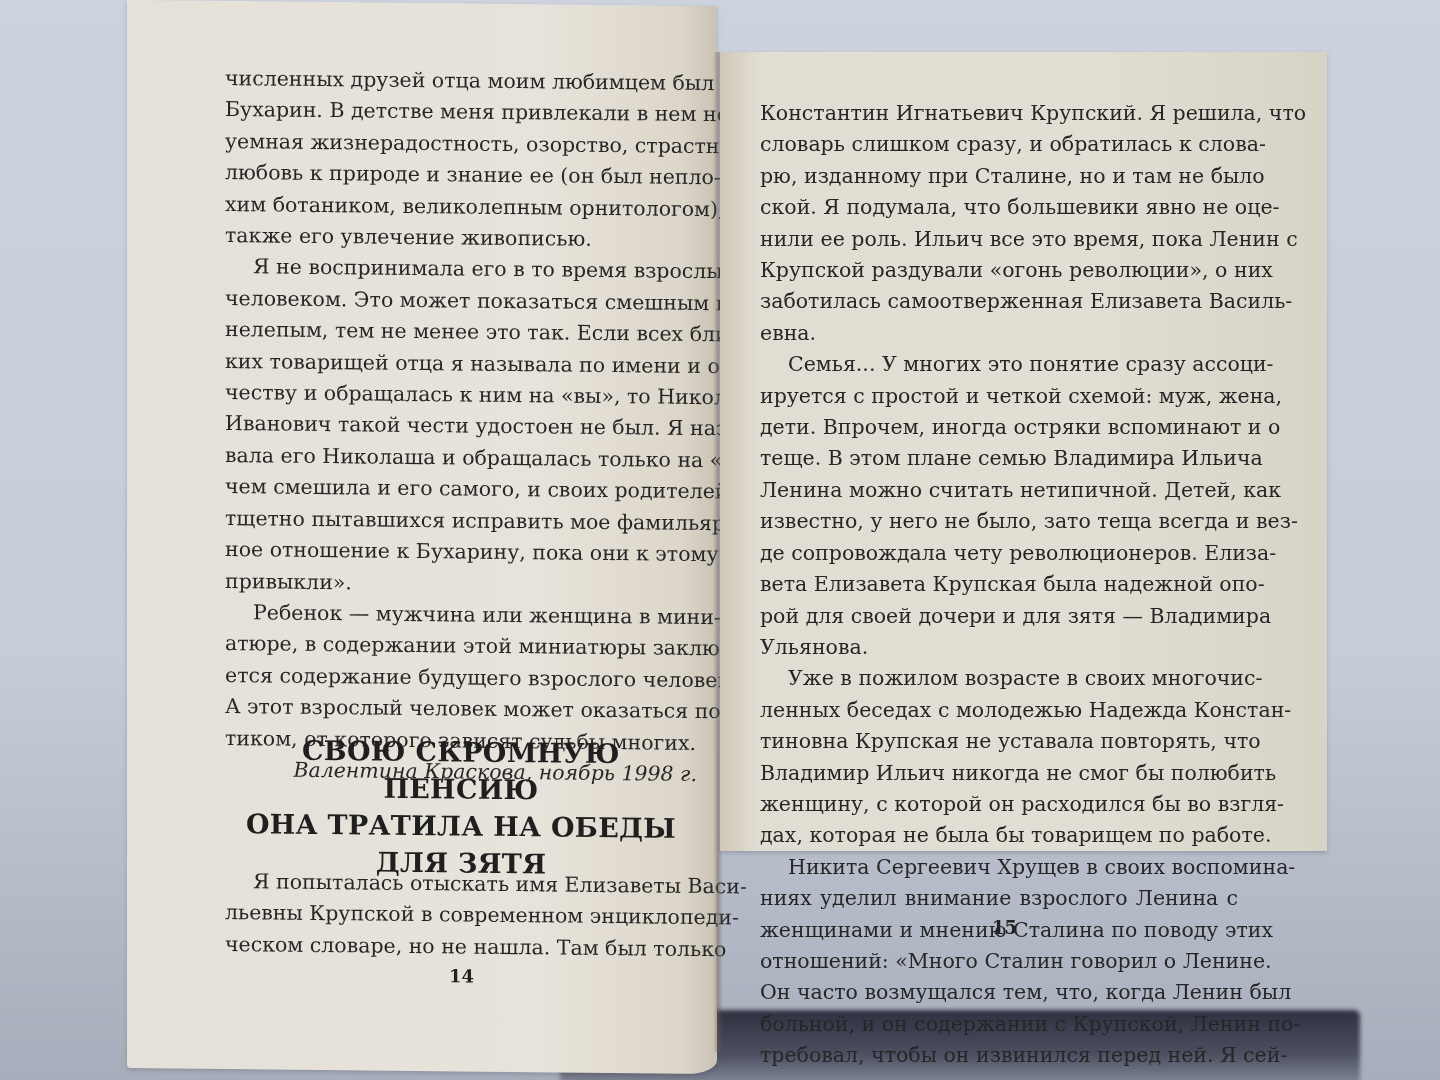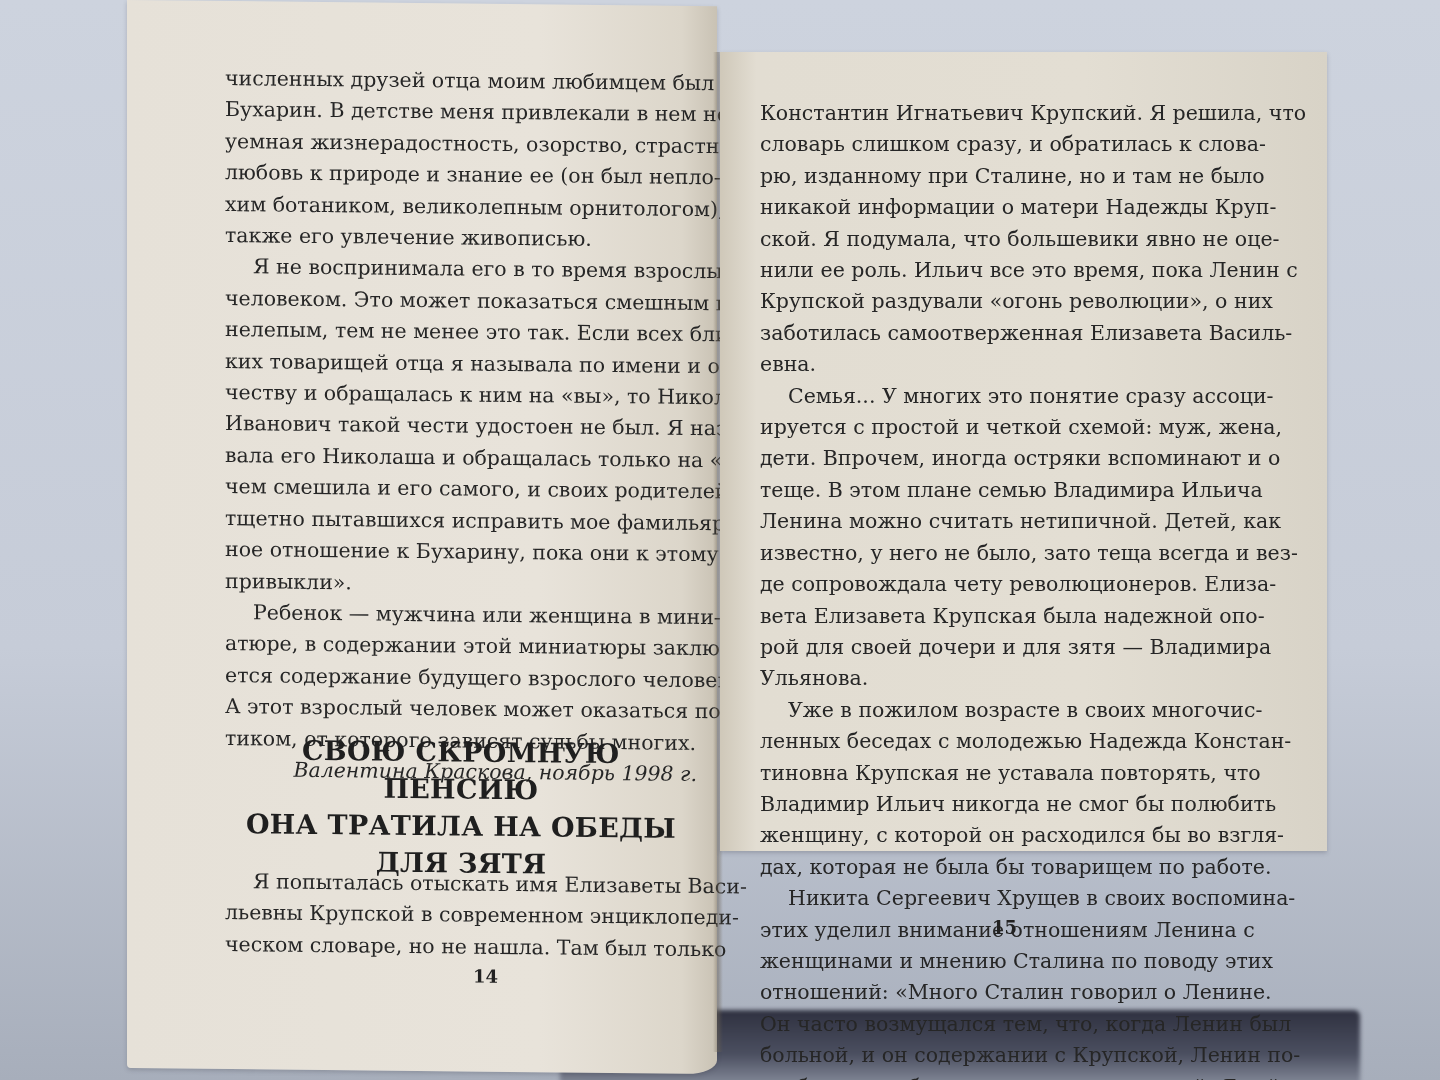--- a/index.html
+++ b/index.html
@@ -46,21 +46,21 @@
     display: block; text-align: right; font-style: italic; font-size: 20.5px; line-height: 31.4px;
   }
   .chapter-title {
     position: absolute; left: 98px; top: 730px; width: 472px;
     text-align: center; font-weight: bold; font-size: 27px; line-height: 37px;
     letter-spacing: 0.3px; font-family: "DejaVu Serif", serif; color: #1f1f1f;
   }
   .chapter-title span { display: block; }
   .chapter-body { position: absolute; left: 98px; top: 865px; width: 472px; font-size: 20.5px; line-height: 31.4px; }
   .page-number { position: absolute; font-weight: bold; font-size: 18px; color: #222; }
-  .page-left .page-number { left: 322px; top: 962px; margin-left: 24px; }
+  .page-left .page-number { left: 322px; top: 962px; }
   .page-right .page-number { left: 272px; top: 856px; margin-top: 9px; }
 </style>
 </head>
 <body>
 
 <div class="scene">
   <div class="cover-shadow"></div>
   <div class="spine-top"></div>
 
   <div class="page page-left">
@@ -109,21 +109,20 @@
   </div>
 
   <div class="gutter"></div>
 
   <div class="page page-right">
     <div class="text-block">
 
       <span class="line">Константин Игнатьевич Крупский. Я решила, что</span>
       <span class="line">словарь слишком сразу, и обратилась к слова-</span>
       <span class="line">рю, изданному при Сталине, но и там не было</span>
-      <span class="line">никакой информации о матери Надежды Круп-</span>
       <span class="line">ской. Я подумала, что большевики явно не оце-</span>
       <span class="line">нили ее роль. Ильич все это время, пока Ленин с</span>
       <span class="line">Крупской раздували «огонь революции», о них</span>
       <span class="line">заботилась самоотверженная Елизавета Василь-</span>
       <span class="line last">евна.</span>
 
       <span class="line indent">Семья... У многих это понятие сразу ассоци-</span>
       <span class="line">ируется с простой и четкой схемой: муж, жена,</span>
       <span class="line">дети. Впрочем, иногда остряки вспоминают и о</span>
       <span class="line">теще. В этом плане семью Владимира Ильича</span>
@@ -135,21 +134,21 @@
       <span class="line last">Ульянова.</span>
 
       <span class="line indent">Уже в пожилом возрасте в своих многочис-</span>
       <span class="line">ленных беседах с молодежью Надежда Констан-</span>
       <span class="line">тиновна Крупская не уставала повторять, что</span>
       <span class="line">Владимир Ильич никогда не смог бы полюбить</span>
       <span class="line">женщину, с которой он расходился бы во взгля-</span>
       <span class="line last">дах, которая не была бы товарищем по работе.</span>
 
       <span class="line indent">Никита Сергеевич Хрущев в своих воспомина-</span>
-      <span class="line">этих уделил внимание отношениям Ленина с</span>
+      <span class="line">ниях уделил внимание взрослого Ленина с</span>
       <span class="line">женщинами и мнению Сталина по поводу этих</span>
       <span class="line">отношений: «Много Сталин говорил о Ленине.</span>
       <span class="line">Он часто возмущался тем, что, когда Ленин был</span>
       <span class="line">больной, и он содержании с Крупской, Ленин по-</span>
       <span class="line">требовал, чтобы он извинился перед ней. Я сей-</span>
 
     </div>
 
     <div class="page-number">15</div>
   </div>

